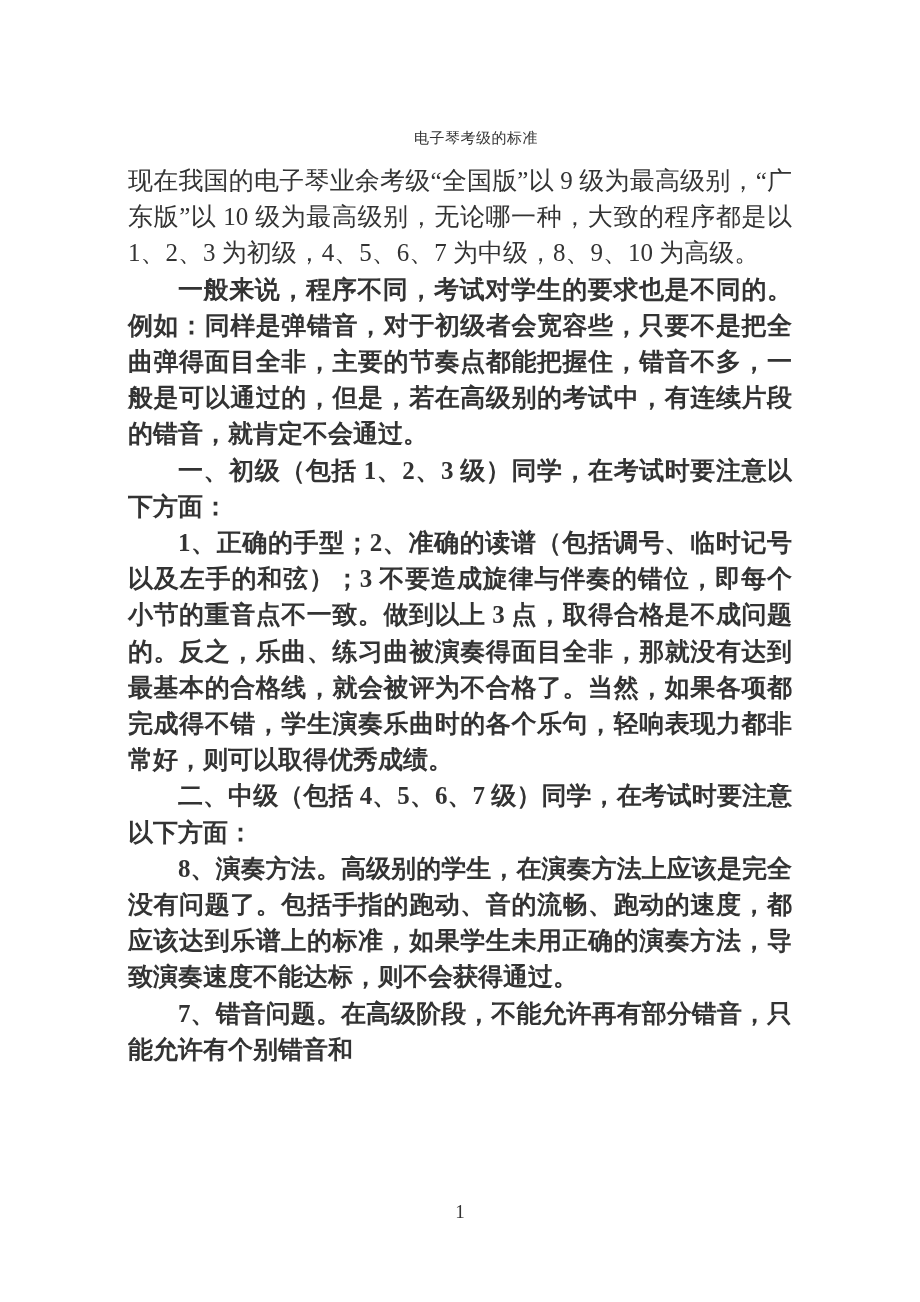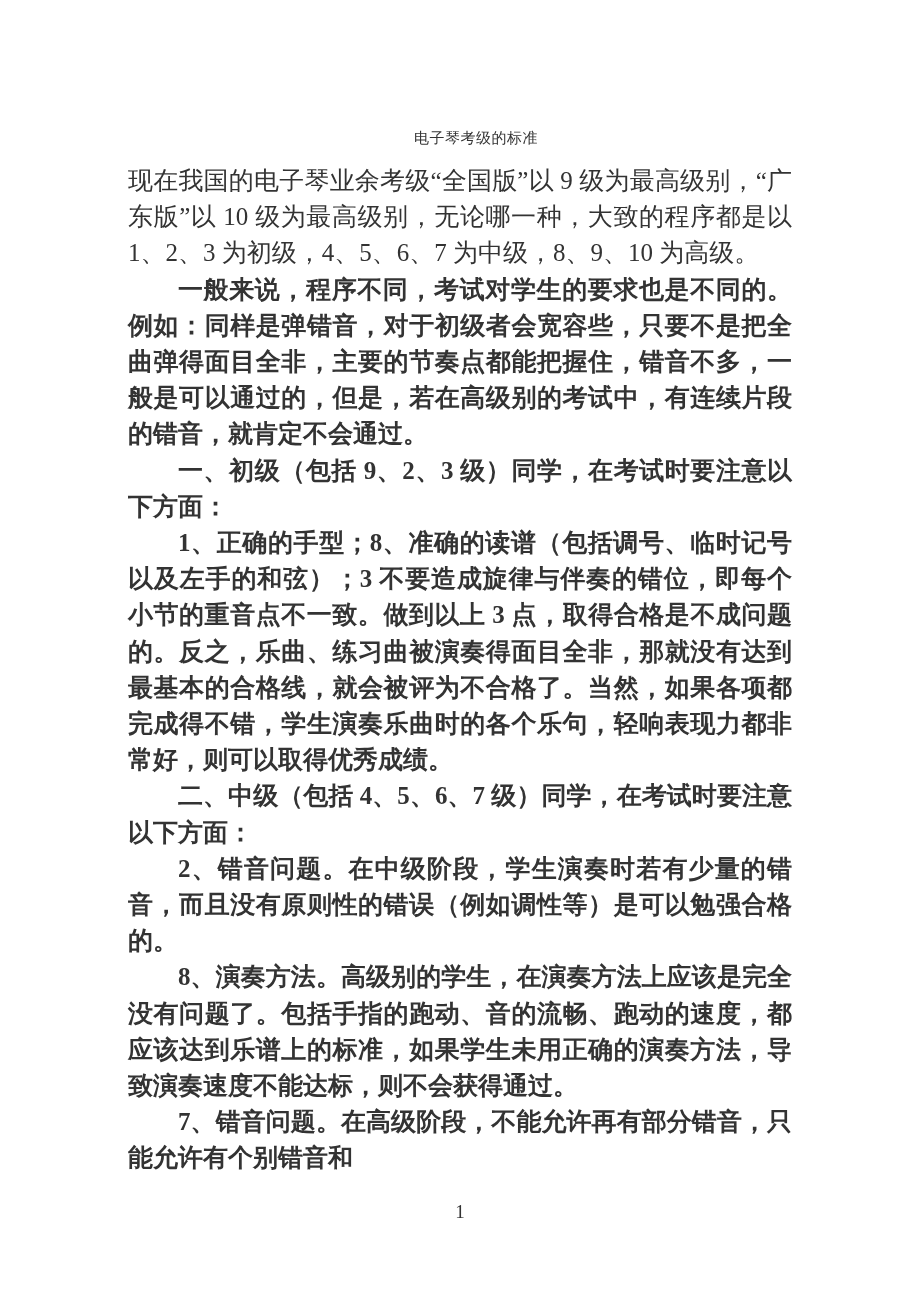--- a/index.html
+++ b/index.html
@@ -58,22 +58,21 @@
 </style>
 </head>
 <body>
 
 <div class="page">
   <h1 class="doc-title">电子琴考级的标准</h1>
 
   <div class="doc-body">
       <p class="para">现在我国的电子琴业余考级“全国版”以 9 级为最高级别，“广东版”以 10 级为最高级别，无论哪一种，大致的程序都是以 1、2、3 为初级，4、5、6、7 为中级，8、9、10 为高级。</p>
       <p class="para indent">一般来说，程序不同，考试对学生的要求也是不同的。例如：同样是弹错音，对于初级者会宽容些，只要不是把全曲弹得面目全非，主要的节奏点都能把握住，错音不多，一般是可以通过的，但是，若在高级别的考试中，有连续片段的错音，就肯定不会通过。</p>
-      <p class="para indent">一、初级（包括 9、2、3 级）同学，在考试时要注意以下方面：</p>
-      <p class="para indent">1、正确的手型；8、准确的读谱（包括调号、临时记号以及左手的和弦）；3 不要造成旋律与伴奏的错位，即每个小节的重音点不一致。做到以上 3 点，取得合格是不成问题的。反之，乐曲、练习曲被演奏得面目全非，那就没有达到最基本的合格线，就会被评为不合格了。当然，如果各项都完成得不错，学生演奏乐曲时的各个乐句，轻响表现力都非常好，则可以取得优秀成绩。</p>
+      <p class="para indent">一、初级（包括 1、2、3 级）同学，在考试时要注意以下方面：</p>
+      <p class="para indent">1、正确的手型；2、准确的读谱（包括调号、临时记号以及左手的和弦）；3 不要造成旋律与伴奏的错位，即每个小节的重音点不一致。做到以上 3 点，取得合格是不成问题的。反之，乐曲、练习曲被演奏得面目全非，那就没有达到最基本的合格线，就会被评为不合格了。当然，如果各项都完成得不错，学生演奏乐曲时的各个乐句，轻响表现力都非常好，则可以取得优秀成绩。</p>
       <p class="para indent">二、中级（包括 4、5、6、7 级）同学，在考试时要注意以下方面：</p>
-      <p class="para indent">2、错音问题。在中级阶段，学生演奏时若有少量的错音，而且没有原则性的错误（例如调性等）是可以勉强合格的。</p>
       <p class="para indent">8、演奏方法。高级别的学生，在演奏方法上应该是完全没有问题了。包括手指的跑动、音的流畅、跑动的速度，都应该达到乐谱上的标准，如果学生未用正确的演奏方法，导致演奏速度不能达标，则不会获得通过。</p>
       <p class="para indent">7、错音问题。在高级阶段，不能允许再有部分错音，只能允许有个别错音和</p>
     </div>
 
   <div class="page-number">1</div>
 </div>
 
 </body></html>

